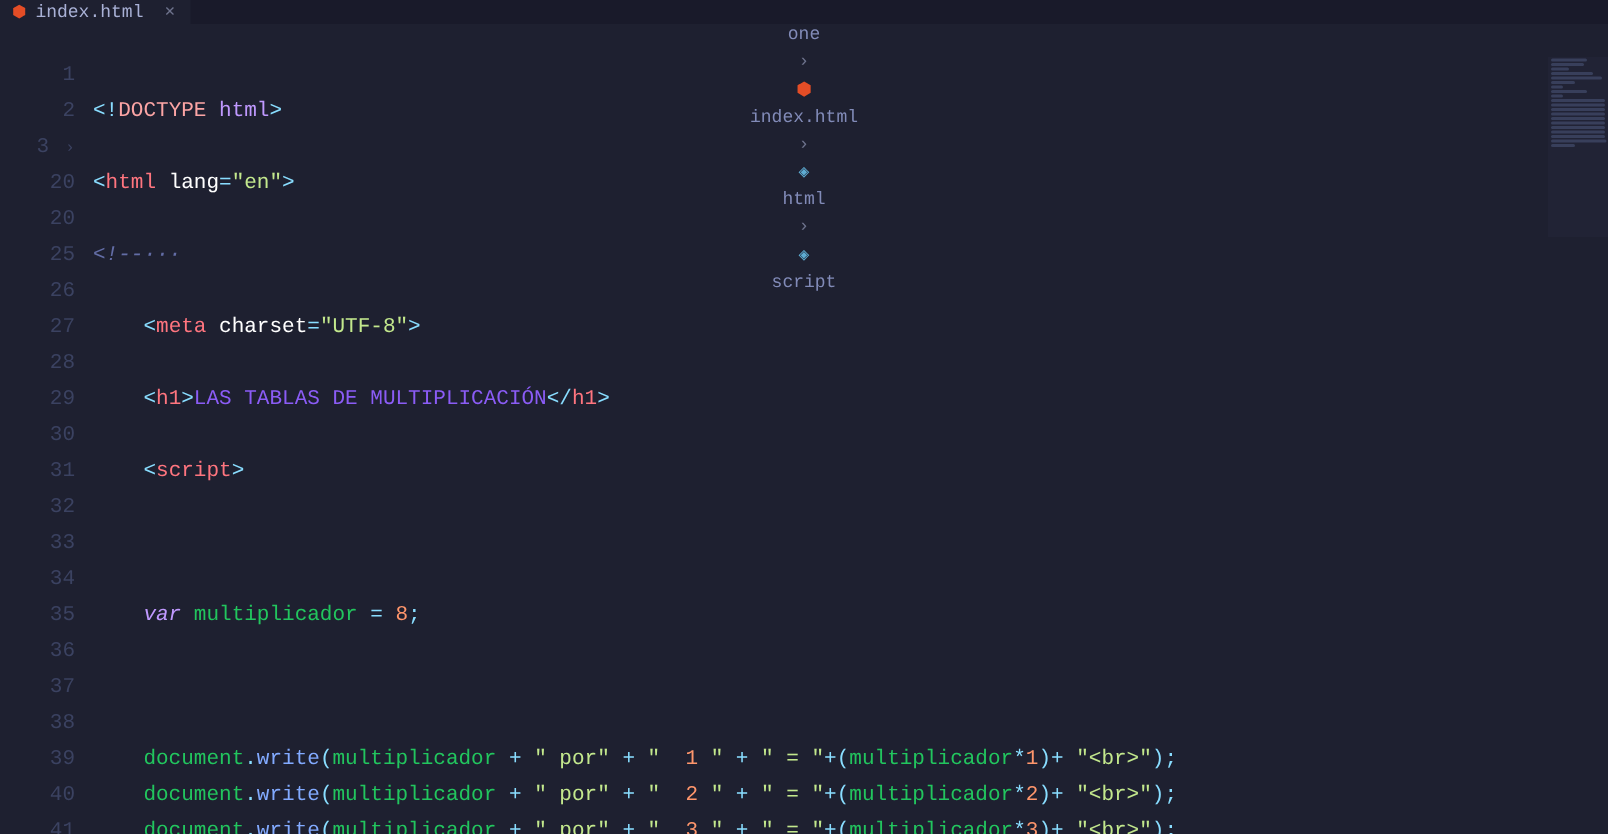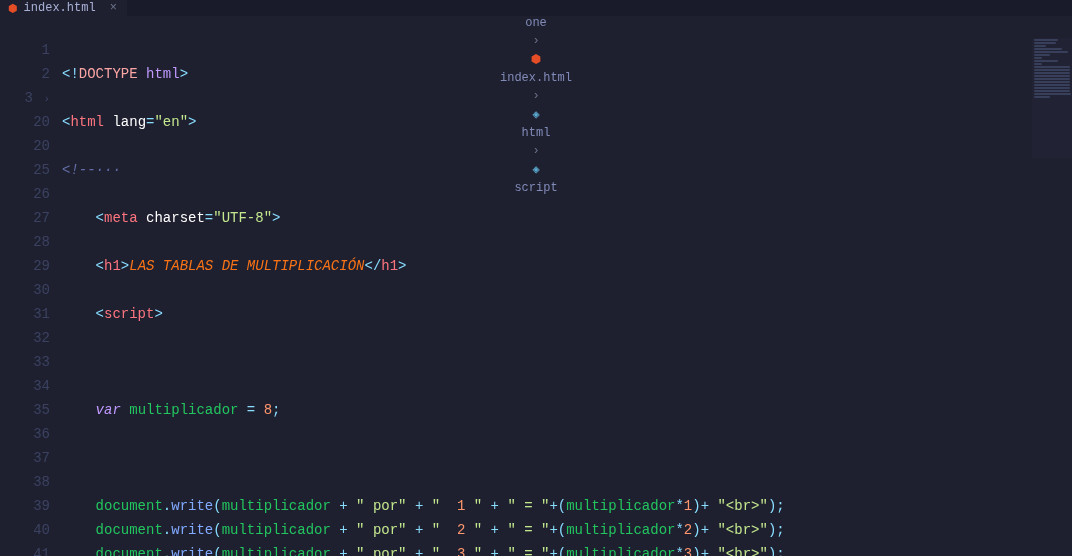--- a/index.html
+++ b/index.html
@@ -79,21 +79,21 @@
 .minimap .mm-line {
   height: 2px;
   margin: 1px 2px;
   background: #4a5578;
   border-radius: 1px;
 }
 
 .punct { color: #89ddff; }
 .attr { color: #ffffff; }
 .str { color: #c3e88d; }
-.txt { color: #f97316; font-style: italic; }
+.txt { color: #8b5cf6; }
 .kw { color: #c099ff; font-style: italic; }
 .var { color: #22c55e; }
 .num { color: #ff966c; }
 .fn { color: #82aaff; }
 .op { color: #89ddff; }
 .comment { color: #636da6; font-style: italic; }
 .doctype { color: #fca5a5; }
 .dockw { color: #c099ff; }
 .htmltag { color: #ff757f; }
 </style>

